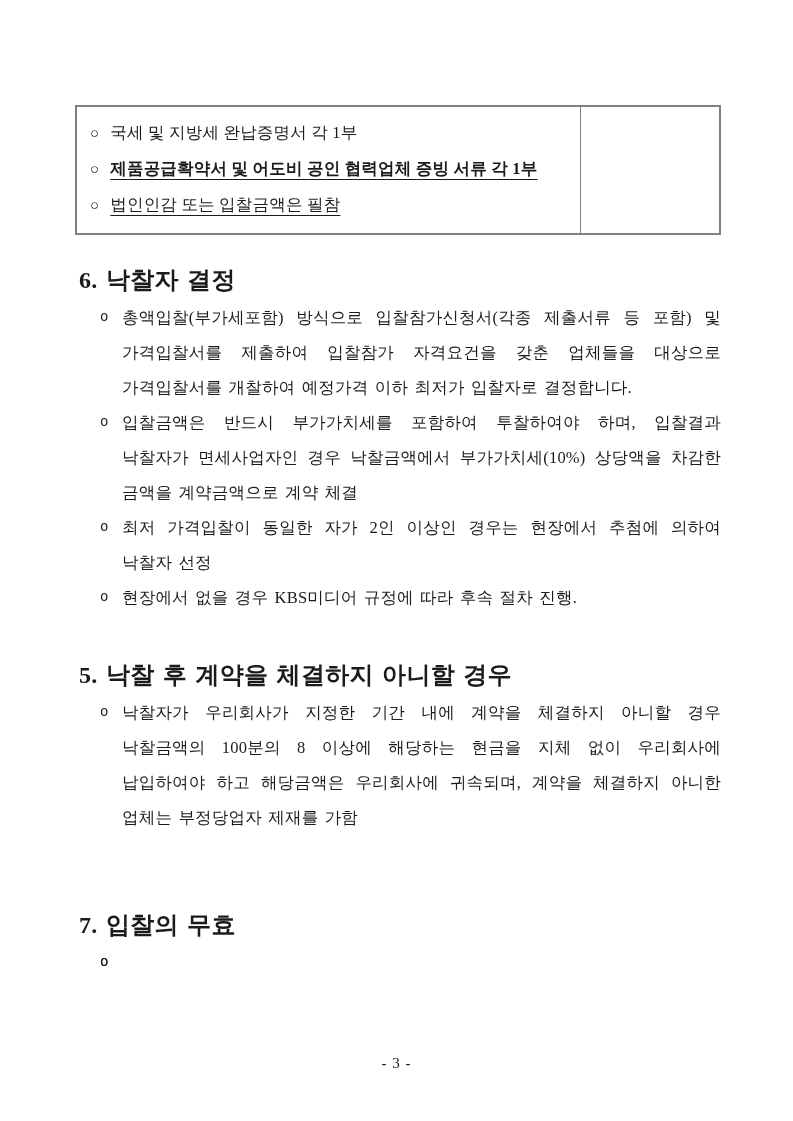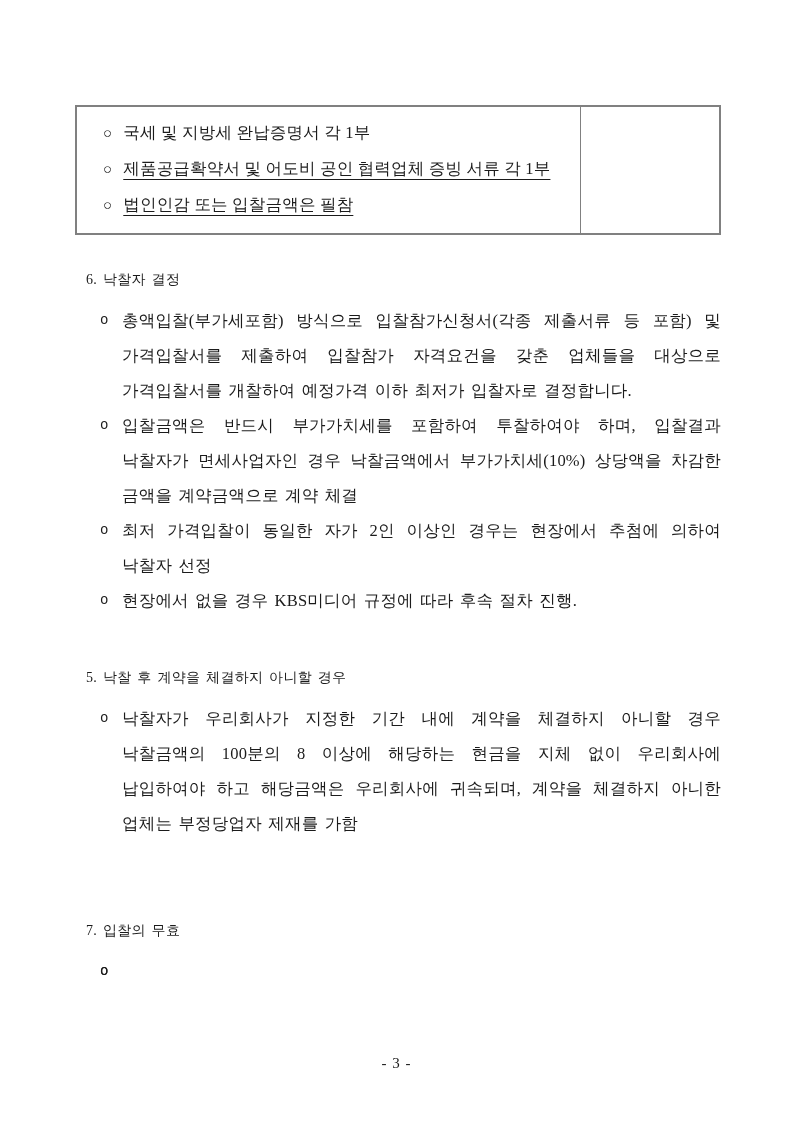--- a/index.html
+++ b/index.html
@@ -40,42 +40,41 @@
     border-left: 1.5px solid #808080;
     box-sizing: border-box;
   }
   .chk-row {
     display: block;
     height: 36px;
     line-height: 36px;
     font-size: 16.5px;
     letter-spacing: 0.2px;
     white-space: nowrap;
-    margin-left: 13px;
   }
-  .chk-row.bold .chk-text { font-weight: 400; }
+  .chk-row.bold .chk-text { font-weight: 700; }
   .chk-marker {
     display: inline-block;
     margin-right: 11px;
     font-size: 15px;
   }
   .chk-text.underline {
     text-decoration: underline;
     text-decoration-thickness: 1px;
     text-underline-offset: 5px;
   }
 
   
   #sections .section { margin-top: 33px; }
   #sections .section:nth-child(2) { margin-top: 48px; }
   #sections .section:nth-child(3) { margin-top: 78px; }
   .sec-heading {
-    margin: 11px;
-    font-size: 14px;
-    font-weight: 400;
+    margin: 4px;
+    font-size: 24px;
+    font-weight: 700;
     line-height: 24px;
     letter-spacing: 0.3px;
     word-spacing: 2px;
   }
   ul.bullets {
     list-style: none;
     margin: 8px 0 0 0;
     padding: 0;
   }
   ul.bullets li {

